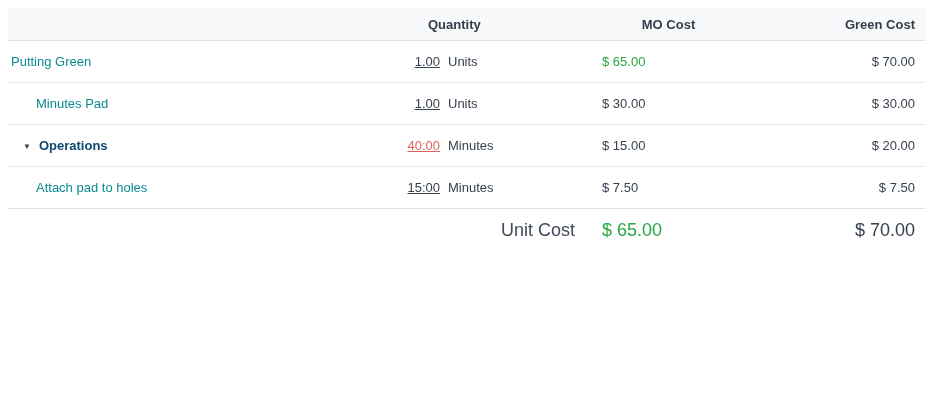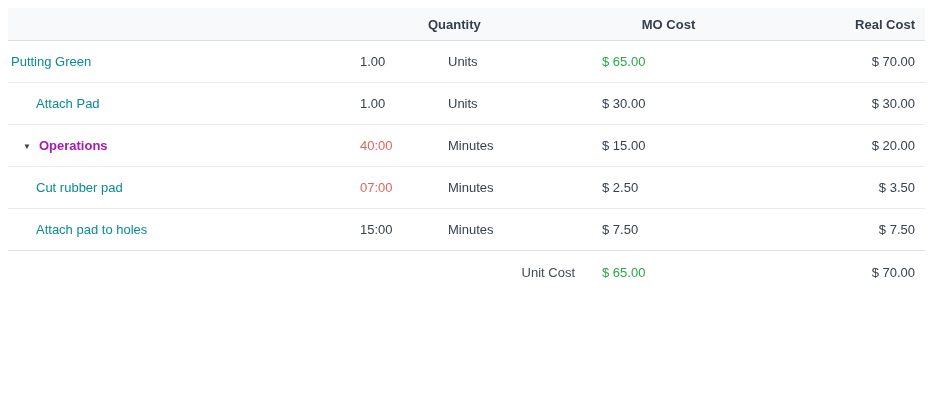--- a/index.html
+++ b/index.html
@@ -39,95 +39,86 @@
   th.h-real{text-align:right;padding-right:10px;}
 
   tbody td{
     height:41px;padding:0;vertical-align:middle;
     border-bottom:1px solid var(--border);
     font-size:13px;
   }
   tbody tr:last-child td{border-bottom:1px solid var(--border-strong);}
 
   td.cell-name{padding-left:3px;white-space:nowrap;overflow:hidden;}
-  td.cell-qty{text-align:left;}
+  td.cell-qty{text-align:right;text-decoration:underline;}
   td.cell-unit{padding-left:8px;margin-left:13px;}
   td.cell-mo{text-align:left;padding-right:15px;}
   td.cell-real{text-align:right;padding-right:10px;}
 
   .name-link{color:var(--link);cursor:pointer;text-decoration:none;}
   tr.indented .name-wrap{padding-left:25px;}
   tr.has-caret td.cell-name{padding-left:15px;}
-  tr.bold-name .name-link{color:#a21caf;font-weight:700;cursor:default;}
+  tr.bold-name .name-link{color:#0c4a6e;font-weight:700;cursor:default;}
   .caret{
     display:inline-block;font-size:8px;color:#37414f;
     margin-right:8px;vertical-align:1px;cursor:pointer;
   }
   .qty-danger{color:var(--danger);}
   .cost-success{color:var(--success);}
 
-  tfoot td{height:42px;padding:0;vertical-align:middle;font-size:13px;}
+  tfoot td{height:42px;padding:0;vertical-align:middle;font-size:18px;}
   td.cell-footer-label{text-align:right;padding-right:27px;color:#414a58;}
 </style>
 </head>
 <body>
 
 <div class="mo-overview">
   <table class="cost-table">
     <colgroup>
       <col class="c-name">
         <col class="c-qty">
         <col class="c-unit">
         <col class="c-mo">
         <col class="c-real">
     </colgroup>
     <thead>
       <tr>
         <th class="h-name"></th>
         <th class="h-qty" colspan="2">Quantity</th>
         <th class="h-mo">MO Cost</th>
-        <th class="h-real">Real Cost</th>
+        <th class="h-real">Green Cost</th>
       </tr>
     </thead>
     <tbody id="rows-body">
         <tr>
     <td class="cell-name">
       <span class="name-wrap"><span class="name-link">Putting Green</span></span>
     </td>
     <td class="cell-qty">1.00</td>
     <td class="cell-unit">Units</td>
     <td class="cell-mo cost-success">$ 65.00</td>
     <td class="cell-real">$ 70.00</td>
   </tr>
         <tr class="indented">
     <td class="cell-name">
-      <span class="name-wrap"><span class="name-link">Attach Pad</span></span>
+      <span class="name-wrap"><span class="name-link">Minutes Pad</span></span>
     </td>
     <td class="cell-qty">1.00</td>
     <td class="cell-unit">Units</td>
     <td class="cell-mo">$ 30.00</td>
     <td class="cell-real">$ 30.00</td>
   </tr>
         <tr class="has-caret bold-name">
     <td class="cell-name">
       <span class="name-wrap"><span class="caret" style="display: inline-block;">▼</span><span class="name-link">Operations</span></span>
     </td>
     <td class="cell-qty qty-danger">40:00</td>
     <td class="cell-unit">Minutes</td>
     <td class="cell-mo">$ 15.00</td>
     <td class="cell-real">$ 20.00</td>
-  </tr>
-        <tr class="indented">
-    <td class="cell-name">
-      <span class="name-wrap"><span class="name-link">Cut rubber pad</span></span>
-    </td>
-    <td class="cell-qty qty-danger">07:00</td>
-    <td class="cell-unit">Minutes</td>
-    <td class="cell-mo">$ 2.50</td>
-    <td class="cell-real">$ 3.50</td>
   </tr>
         <tr class="indented">
     <td class="cell-name">
       <span class="name-wrap"><span class="name-link">Attach pad to holes</span></span>
     </td>
     <td class="cell-qty">15:00</td>
     <td class="cell-unit">Minutes</td>
     <td class="cell-mo">$ 7.50</td>
     <td class="cell-real">$ 7.50</td>
   </tr>

